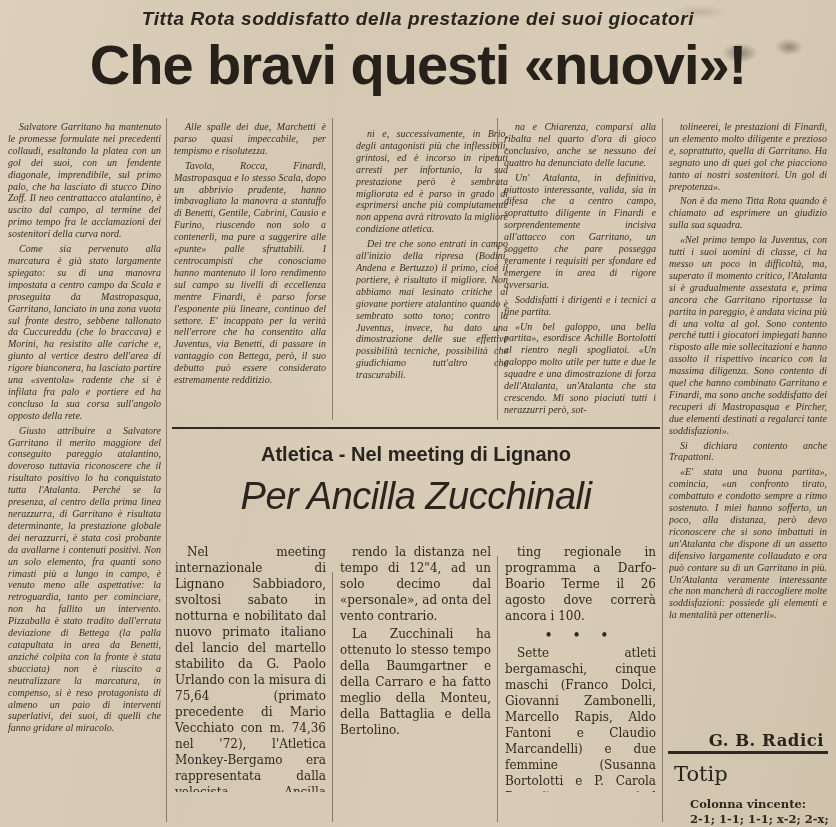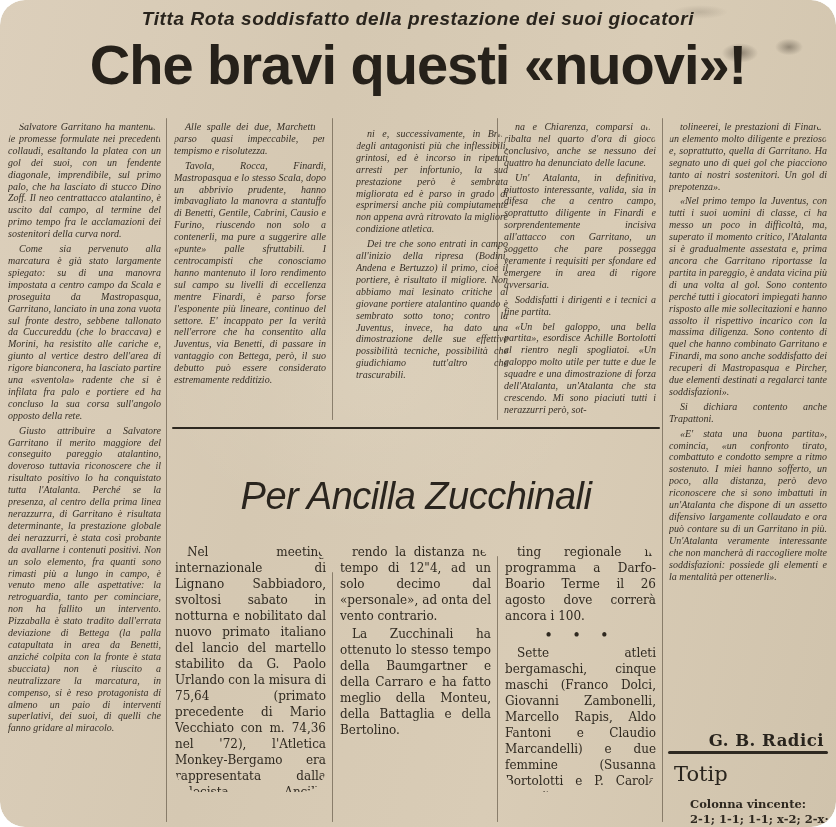--- a/index.html
+++ b/index.html
@@ -1,15 +1,15 @@
 <!DOCTYPE html>
 <html><head>
 <meta charset="utf-8">
 <style>
-  * { margin:0; padding:0; box-sizing:border-box;border-radius:25px; }
+  * { margin:0; padding:0; box-sizing:border-box; }
   html,body { width:836px; height:827px; }
   .page {
     position:relative; width:836px; height:827px; overflow:hidden;
     font-family:"DejaVu Serif", serif; color:#332c24;
     background-image:
       radial-gradient(ellipse 26px 14px at 740px 53px, rgba(48,40,30,0.45), transparent 70%),
       radial-gradient(ellipse 20px 12px at 789px 47px, rgba(48,40,30,0.40), transparent 70%),
       radial-gradient(ellipse 40px 10px at 700px 12px, rgba(48,40,30,0.15), transparent 70%),
       radial-gradient(ellipse 300px 220px at 45% 45%, rgba(255,252,238,0.12), transparent 75%),
       linear-gradient(102deg, #dccfbb 0%, #d5c8b2 35%, #d9ccb6 65%, #d0c3ac 100%);
@@ -86,33 +86,35 @@
 
   <div class="col" style="left:504px; top:121px; width:152px; height:328px;">
     <p>na e Chiarenza, comparsi alla ribalta nel quarto d'ora di gioco conclusivo, anche se nessuno dei quattro ha denunciato delle lacune.</p>
     <p>Un' Atalanta, in definitiva, piuttosto interessante, valida, sia in difesa che a centro campo, soprattutto diligente in Finardi e sorprendentemente incisiva all'attacco con Garritano, un soggetto che pare possegga veramente i requisiti per sfondare ed emergere in area di rigore avversaria.</p>
     <p>Soddisfatti i dirigenti e i tecnici a fine partita.</p>
     <p>«Un bel galoppo, una bella partita», esordisce Achille Bortolotti al rientro negli spogliatoi. «Un galoppo molto utile per tutte e due le squadre e una dimostrazione di forza dell'Atalanta, un'Atalanta che sta crescendo. Mi sono piaciuti tutti i nerazzurri però, sot-</p>
   </div>
 
   <div class="col" style="left:669px; top:121px; width:158px; height:606px;">
     <p>tolineerei, le prestazioni di Finardi, un elemento molto diligente e prezioso e, soprattutto, quella di Garritano. Ha segnato uno di quei gol che piacciono tanto ai nostri sostenitori. Un gol di prepotenza».</p>
+    <p>Non è da meno Titta Rota quando è chiamato ad esprimere un giudizio sulla sua squadra.</p>
     <p>«Nel primo tempo la Juventus, con tutti i suoi uomini di classe, ci ha messo un poco in difficoltà, ma, superato il momento critico, l'Atalanta si è gradualmente assestata e, prima ancora che Garritano riportasse la partita in pareggio, è andata vicina più di una volta al gol. Sono contento perché tutti i giocatori impiegati hanno risposto alle mie sollecitazioni e hanno assolto il rispettivo incarico con la massima diligenza. Sono contento di quel che hanno combinato Garritano e Finardi, ma sono anche soddisfatto dei recuperi di Mastropasqua e Pircher, due elementi destinati a regalarci tante soddisfazioni».</p>
     <p>Si dichiara contento anche Trapattoni.</p>
     <p>«E' stata una buona partita», comincia, «un confronto tirato, combattuto e condotto sempre a ritmo sostenuto. I miei hanno sofferto, un poco, alla distanza, però devo riconoscere che si sono imbattuti in un'Atalanta che dispone di un assetto difensivo largamente collaudato e ora può contare su di un Garritano in più. Un'Atalanta veramente interessante che non mancherà di raccogliere molte soddisfazioni: possiede gli elementi e la mentalità per ottenerli».</p>
   </div>
 
   <div class="vr" style="left:166px; top:118px; height:704px;"></div>
   <div class="vr" style="left:332px; top:118px; height:302px;"></div>
   <div class="vr" style="left:497px; top:118px; height:302px;"></div>
   <div class="vr" style="left:662px; top:118px; height:704px;"></div>
   <div class="vr" style="left:332px; top:572px; height:250px;"></div>
   <div class="vr" style="left:497px; top:556px; height:266px;"></div>
 
   <div class="hr" style="left:172px; top:427px; width:488px; height:2px;"></div>
+  <div class="sub-kicker">Atletica - Nel meeting di Lignano</div>
   <div class="sub-headline" style="top:475px;">Per Ancilla Zucchinali</div>
 
   <div class="scol" style="left:175px;">
     <p>Nel meeting internazionale di Lignano Sabbiadoro, svoltosi sabato in notturna e nobilitato dal nuovo primato italiano del lancio del martello stabilito da G. Paolo Urlando con la misura di 75,64 (primato precedente di Mario Vecchiato con m. 74,36 nel '72), l'Atletica Monkey-Bergamo era rappresentata dalla velocista Ancilla Zucchinali, impegnata sulla distanza dei 100.</p>
     <p>La ragazza di Levate che era al rientro dopo il leggero incidente muscolare occorsole in occasione dei «lombardi» di metà luglio si è ben comportata cor-</p>
   </div>
 
   <div class="scol" style="left:340px;">
     <p>rendo la distanza nel tempo di 12"4, ad un solo decimo dal «personale», ad onta del vento contrario.</p>
     <p>La Zucchinali ha ottenuto lo stesso tempo della Baumgartner e della Carraro e ha fatto meglio della Monteu, della Battaglia e della Bertolino.</p>

